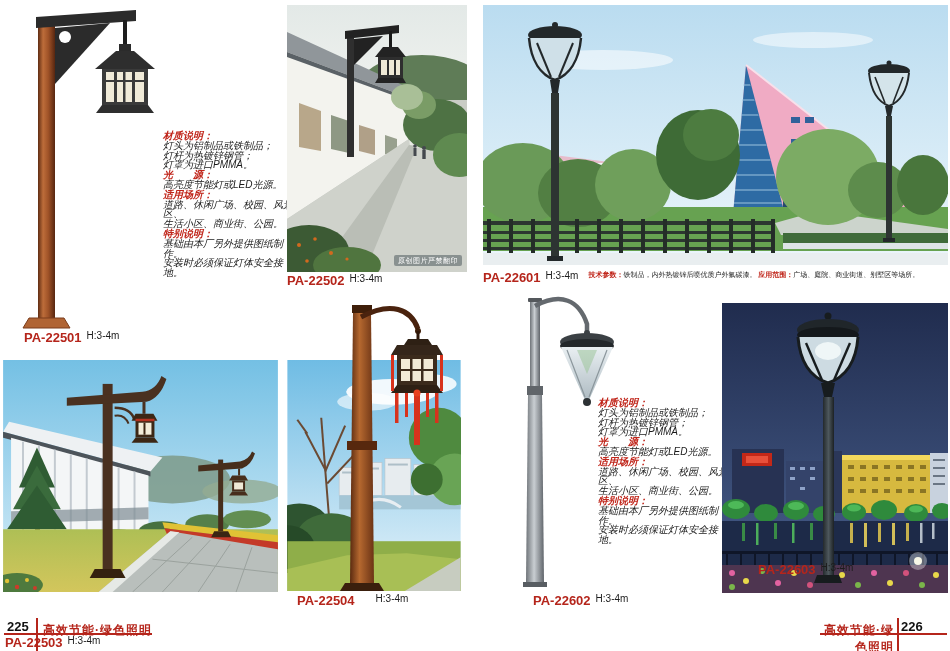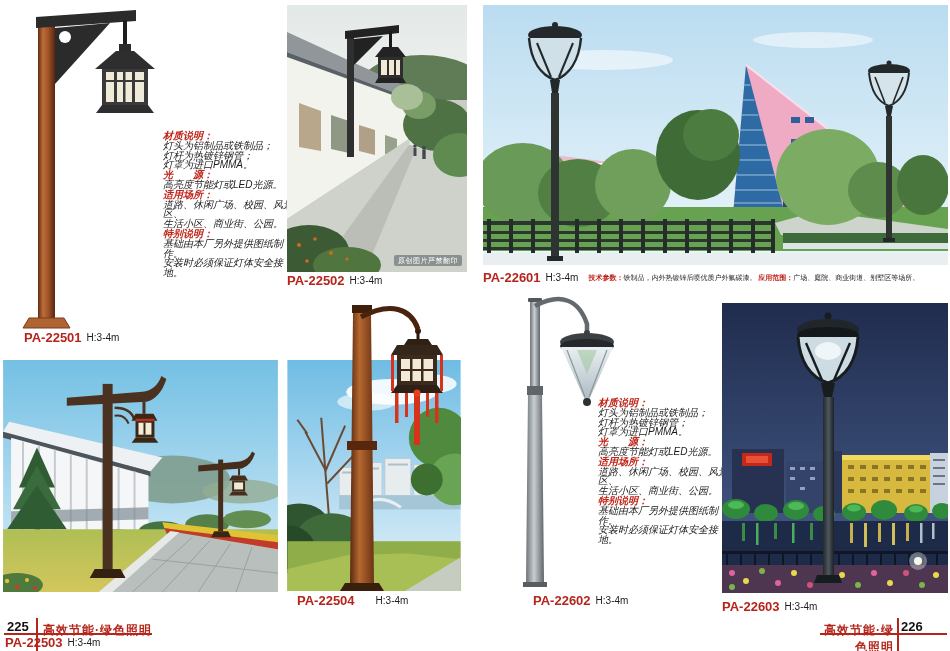--- a/index.html
+++ b/index.html
@@ -1,21 +1,21 @@
 <!DOCTYPE html>
 <html><head>
 <meta charset="utf-8">
 <style>
   html,body{margin:0;padding:0;background:#fff;}
   .canvas{position:relative;width:950px;height:651px;background:#fff;overflow:hidden;
           font-family:"Liberation Sans","DejaVu Sans",sans-serif;}
   .abs{position:absolute;}
   .photo{position:absolute;overflow:hidden;}
   .photo svg{display:block;}
-  .label{position:absolute;white-space:nowrap;display:flex;align-items:center;}
+  .label{position:absolute;white-space:nowrap;display:flex;align-items:flex-start;}
   .code{color:#b5251b;font-weight:bold;font-size:13px;}
   .ht{color:#1c1c1c;font-size:10px;margin-left:5px;}
   .technote{font-size:7px;color:#222;margin-left:10px;white-space:nowrap;}
   .technote .tred{color:#c0251a;font-weight:bold;}
   .spec{position:absolute;width:132px;font-size:10px;line-height:9.8px;color:#1a1a1a;font-style:italic;}
   .spec .red{color:#c0251a;font-weight:bold;}
   .wm{position:absolute;right:5px;bottom:6px;background:rgba(128,136,136,.88);color:#fff;
       font-size:7px;line-height:9px;padding:1px 4px;border-radius:2px;letter-spacing:.5px;}
   .f-line{position:absolute;height:2px;background:#b5251b;}
   .f-vline{position:absolute;width:2px;background:#b5251b;}
@@ -618,21 +618,21 @@
         <line x1="84" y1="40" x2="100" y2="77" stroke="#171c1e" stroke-width="2.4"></line>
         <line x1="128" y1="40" x2="112" y2="77" stroke="#171c1e" stroke-width="2.4"></line>
         <ellipse cx="106" cy="48" rx="13" ry="9" fill="#f4fafa" opacity=".85"></ellipse>
         <polygon points="99,80 113,80 110,94 102,94" fill="#171c1e"></polygon>
         <rect x="101" y="94" width="11" height="178" fill="url(#g-pole3)"></rect>
         <polygon points="95,272 117,272 120,280 92,280" fill="#171c1e"></polygon>
       </g>
     </svg>
   </div>
 
-  <div class="label" style="left:722px;top:599px;">
+  <div class="label" style="left:722px;top:562px;padding-left:36px;">
     <span class="code">PA-22603</span>
     <span class="ht">H:3-4m</span>
   </div>
 
   <div class="f-num" style="left:7px;top:619px;">225</div>
   <div class="f-vline" style="left:36px;top:618px;height:33px;"></div>
   <div class="f-slogan" style="left:43px;top:622px;">高效节能·绿色照明</div>
   <div class="f-line" style="left:4px;top:633px;width:148px;"></div>
 
   <div class="f-slogan" style="left:818px;top:622px;width:76px;text-align:right;">高效节能·绿色照明</div>

